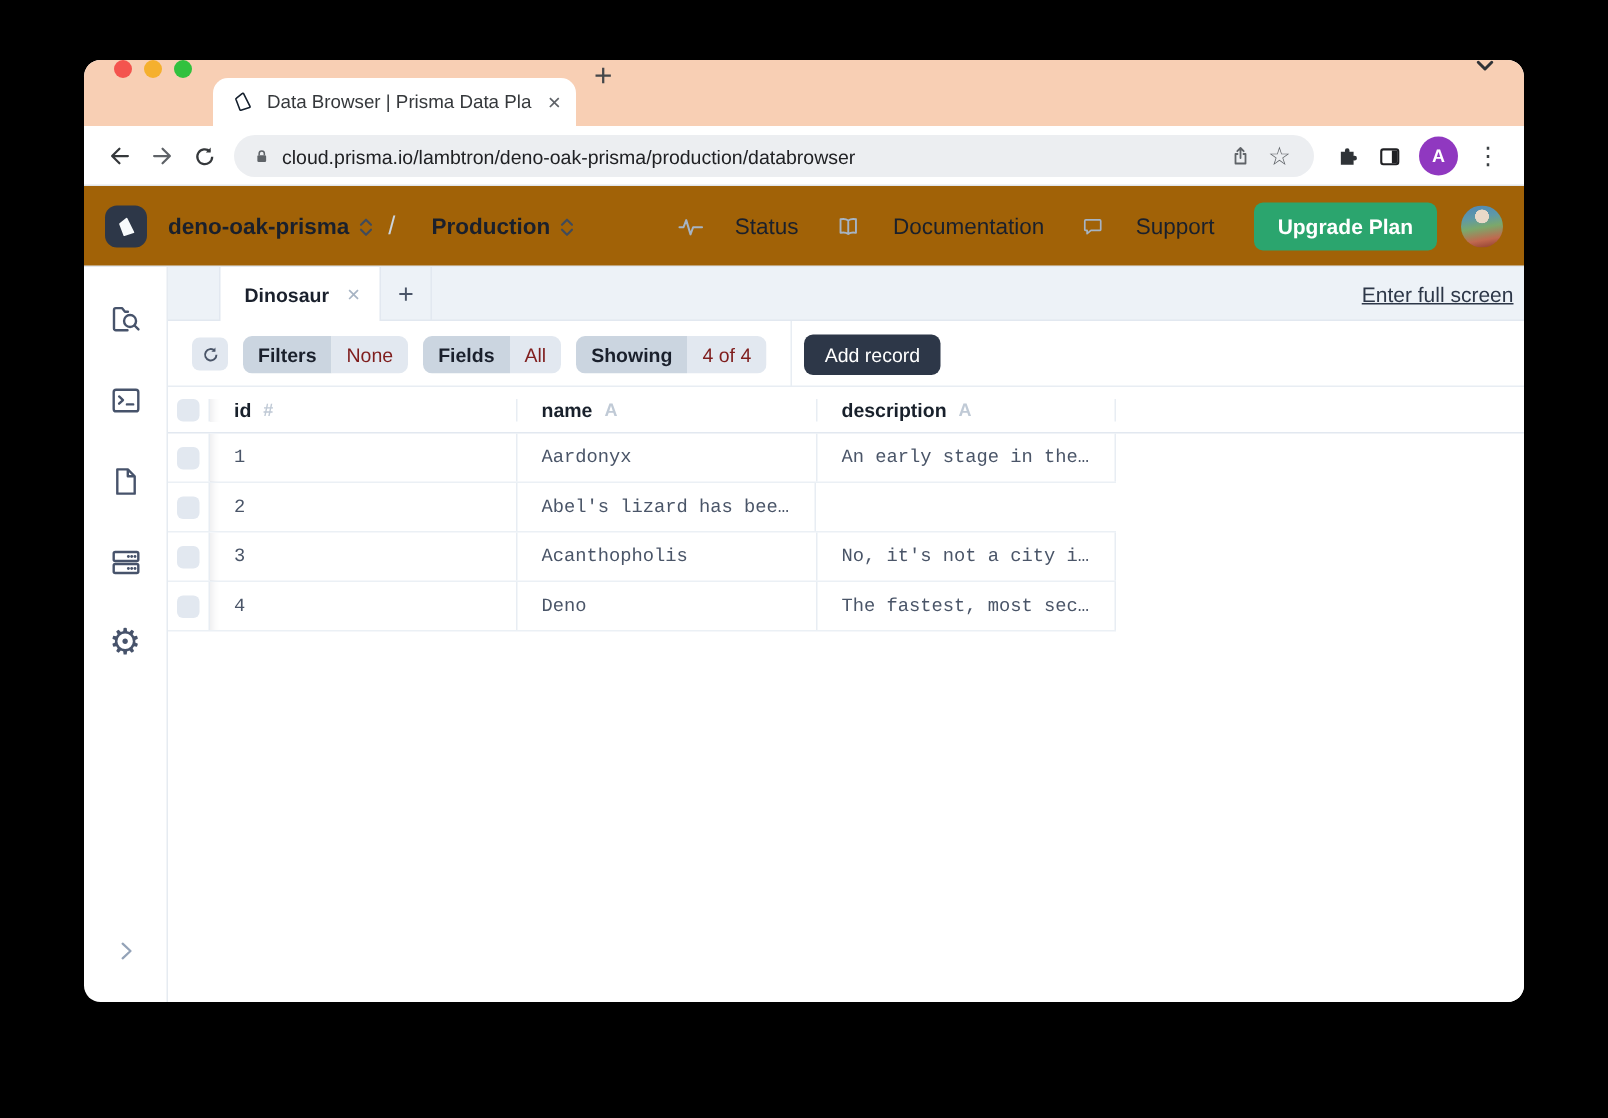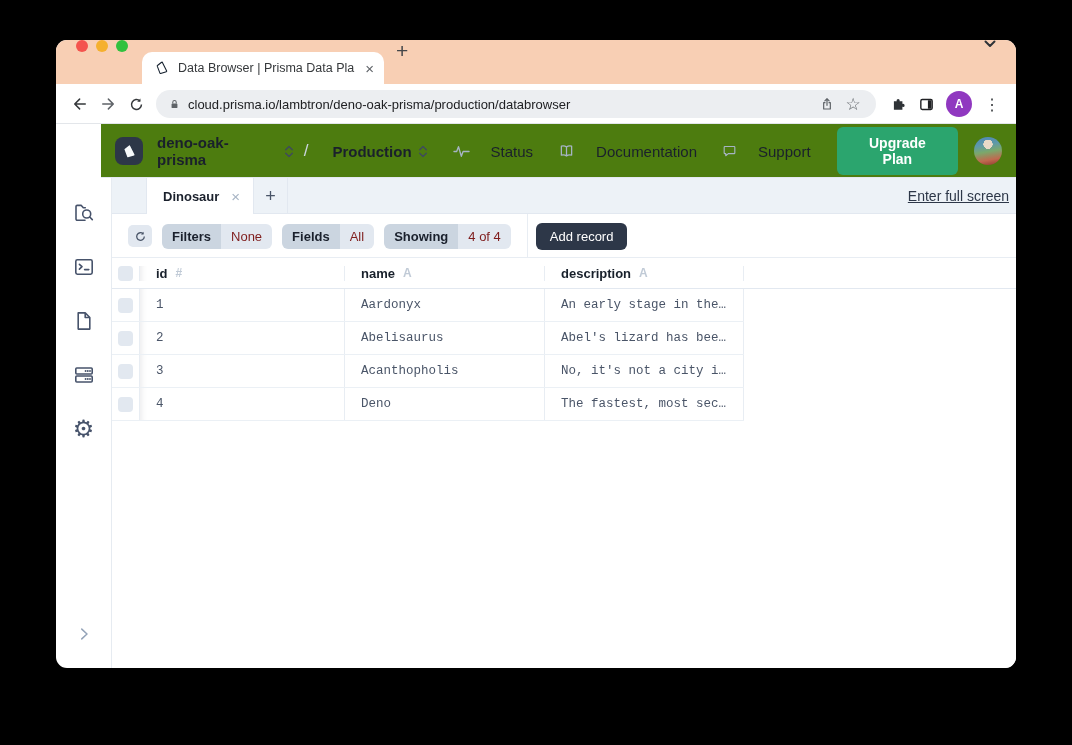--- a/index.html
+++ b/index.html
@@ -33,21 +33,21 @@
   .pill-ico { width:26px; height:26px; display:flex; align-items:center; justify-content:center; flex:none; }
   .star-glyph { font-size:17px; color:#5F6368; line-height:1; }
   .profile-badge { width:26px; height:26px; border-radius:50%; background:#9038C0; color:#fff;
                    font-size:12px; font-weight:700; display:flex; align-items:center; justify-content:center;
                    margin:0 6px; flex:none; }
   .dots-glyph { font-size:16px; color:#3C4043; padding:0 6px; }
 
   
   .app { flex:1; display:flex; flex-direction:column; min-height:0; }
   .app-header { height:54px; flex:none; display:flex; align-items:center; padding:0 14px;
-                box-shadow:inset 0 -1px 0 #E4E9F0; background:#4d7c0f;margin-left:45px; }
+                box-shadow:inset 0 -1px 0 #E4E9F0; background:#a16207; }
   .logo-sq { width:28px; height:28px; background:#2D3748; border-radius:8px;
              display:flex; align-items:center; justify-content:center; flex:none; }
   .crumb { display:flex; align-items:center; gap:6px; margin-left:14px; font-size:15px;
            font-weight:600; color:#1A202C; }
   .crumb-sep { color:#CBD5E0; font-size:17px; font-weight:400; margin:0 10px; }
   .hdr-right { margin-left:auto; display:flex; align-items:center; }
   .hdr-link { display:flex; align-items:center; gap:20px; font-size:15px; color:#1A202C; margin-left:24px; }
   .upgrade-btn { background:#2BA56E; color:#fff; font-size:14px; font-weight:700;
                  padding:8px 16px; border-radius:6px; border:none; margin-left:26px; }
   .user-avatar { width:28px; height:28px; border-radius:50%; margin-left:16px;
@@ -344,23 +344,20 @@
                 <span class="cellval">An early stage in the…</span>
               </span>
           </div>
           <div class="trow">
             <span class="c-check">
                 <span class="checkbox"></span>
               </span>
             <span class="c-id">
                 <span class="cellval">2</span>
               </span>
-            <span class="c-name">
-                <span class="cellval">Abelisaurus</span>
-              </span>
             <span class="c-desc">
                 <span class="cellval">Abel's lizard has bee…</span>
               </span>
           </div>
           <div class="trow">
             <span class="c-check">
                 <span class="checkbox"></span>
               </span>
             <span class="c-id">
                 <span class="cellval">3</span>

